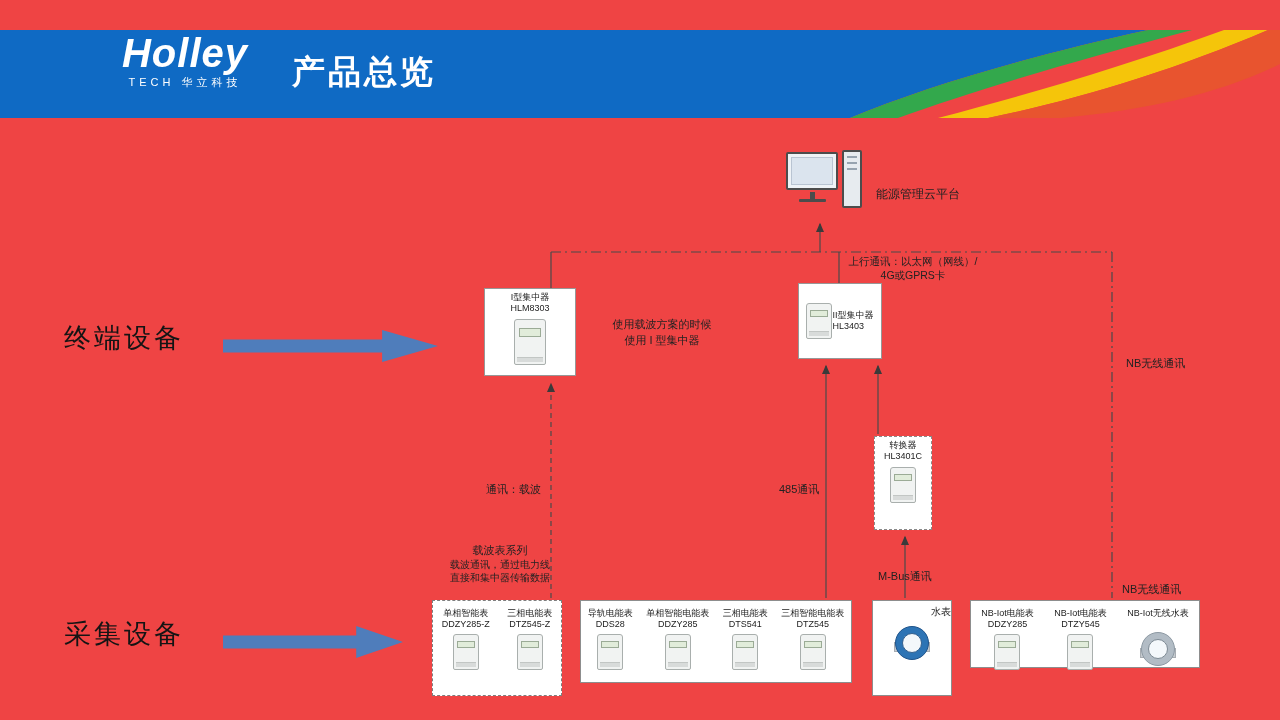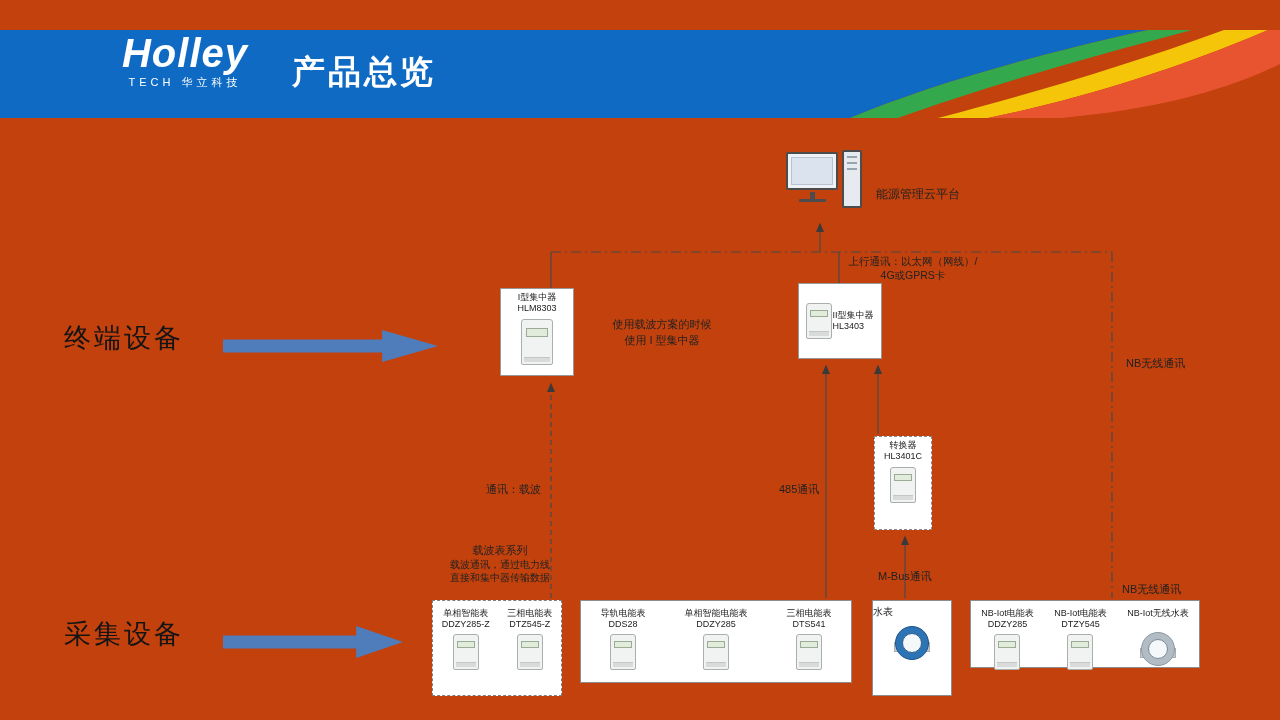--- a/index.html
+++ b/index.html
@@ -1,18 +1,18 @@
 <!DOCTYPE html>
 <html style="--header_blue: #0f6ac4; --accent_green: #33a84c; --accent_yellow: #f5c50a; --accent_orange: #e8542f; --arrow_blue: #4f7dbb; --water_blue: #2d74b5;"><head>
 <meta charset="utf-8">
 <style>
   *{margin:0;padding:0;box-sizing:border-box}
   html,body{background:#9a9a9a}
   body{font-family:"Liberation Sans","DejaVu Sans",sans-serif}
-  .slide{position:relative;width:1280px;height:720px;background:#c2410c;overflow:hidden;margin:0 auto}
+  .slide{position:relative;width:1280px;height:720px;background:#ef4444;overflow:hidden;margin:0 auto}
 
   
   .header{position:absolute;left:0;top:30px;width:1280px;height:88px}
   .header svg{position:absolute;left:0;top:0;width:100%;height:100%}
   .logo{position:absolute;left:96px;top:2px;width:178px;color:#fff;text-align:center}
   .logo-main{font-size:40px;font-weight:bold;font-style:italic;letter-spacing:1px;line-height:1.05}
   .logo-sub{font-size:11px;letter-spacing:4px;margin-top:1px;white-space:nowrap}
   .page-title{position:absolute;left:292px;top:20px;color:#fff;font-size:33px;font-weight:bold;letter-spacing:3px}
 
   
@@ -32,21 +32,21 @@
   .node .nname{font-size:9px;color:#222;margin-top:3px;line-height:1.25}
   .node .nmodel{font-size:9px;color:#222;line-height:1.25}
   .node.row{display:flex;align-items:center;justify-content:center;}
   .node.row .nname,.node.row .nmodel{margin:0;text-align:left}
   .node.dashedb{border-style:dashed;border-color:#8a8a8a}
 
   
   .group-box{position:absolute;background:#fff;border:1px solid #8d8d8d;display:flex;
     justify-content:space-around;align-items:flex-start;padding-top:7px}
   .group-box.dashed{border-style:dashed;border-color:#7e7e7e}
-  .group-box.block{display:block;text-align:left}
+  .group-box.block{display:block;text-align:right}
   .mitem{text-align:center}
   .mname{font-size:9px;color:#222;line-height:1.2}
   .mmodel{font-size:9px;color:#222;line-height:1.2;min-height:11px}
 
   
   .meter{position:relative;width:26px;height:36px;background:#f1f3f2;border:1px solid #a9afad;
     border-radius:3px 3px 2px 2px;margin:4px auto 0}
   .meter .scr{width:18px;height:7px;margin:6px auto 0;background:#e1ecda;border:1px solid #9bab96}
   .meter .mb{position:absolute;left:2px;right:2px;bottom:2px;height:5px;background:#d8dbda;border-top:1px solid #c2c6c4}
   .meter.lg{width:32px;height:46px}
@@ -131,21 +131,21 @@
         <i></i>
       </div>
   </div>
   <div class="flabel" style="left:876px;top:186px;font-size:12px">能源管理云平台</div>
 
   <div class="flabel" style="left:833px;top:254px;width:160px;text-align:center;font-size:10.5px">
     <div>上行通讯：以太网（网线）/</div>
     <div>4G或GPRS卡</div>
   </div>
 
-  <div class="node" style="left:500px;top:288px;width:74px;height:88px">
+  <div class="node" style="left:484px;top:288px;width:92px;height:88px">
     <div class="nname">I型集中器</div>
     <div class="nmodel">HLM8303</div>
     <div class="meter lg">
         <div class="scr"></div>
         <div class="mb"></div>
       </div>
   </div>
   <div class="note" style="left:594px;top:317px;width:136px">
     <div>使用载波方案的时候</div>
     <div>使用 I 型集中器</div>
@@ -220,20 +220,28 @@
         </div>
     </div>
     <div class="mitem">
       <div class="mname">三相电能表</div>
       <div class="mmodel">DTS541</div>
       <div class="meter">
           <div class="scr"></div>
           <div class="mb"></div>
         </div>
     </div>
+    <div class="mitem">
+      <div class="mname">三相智能电能表</div>
+      <div class="mmodel">DTZ545</div>
+      <div class="meter">
+          <div class="scr"></div>
+          <div class="mb"></div>
+        </div>
+    </div>
   </div>
 
   <div class="group-box block" style="left:872px;top:600px;width:80px;height:96px;padding-top:5px">
     <div class="mname" style="font-size:10px">水表</div>
     <div class="wicon">
       <div class="pipe"></div>
         <div class="dial"></div>
         <div class="face"></div>
     </div>
   </div>

